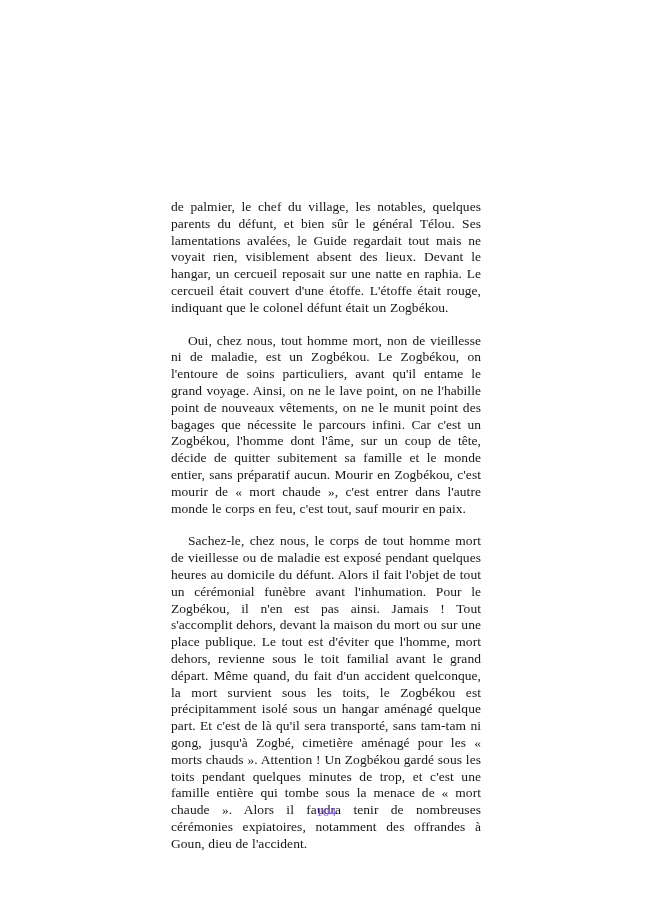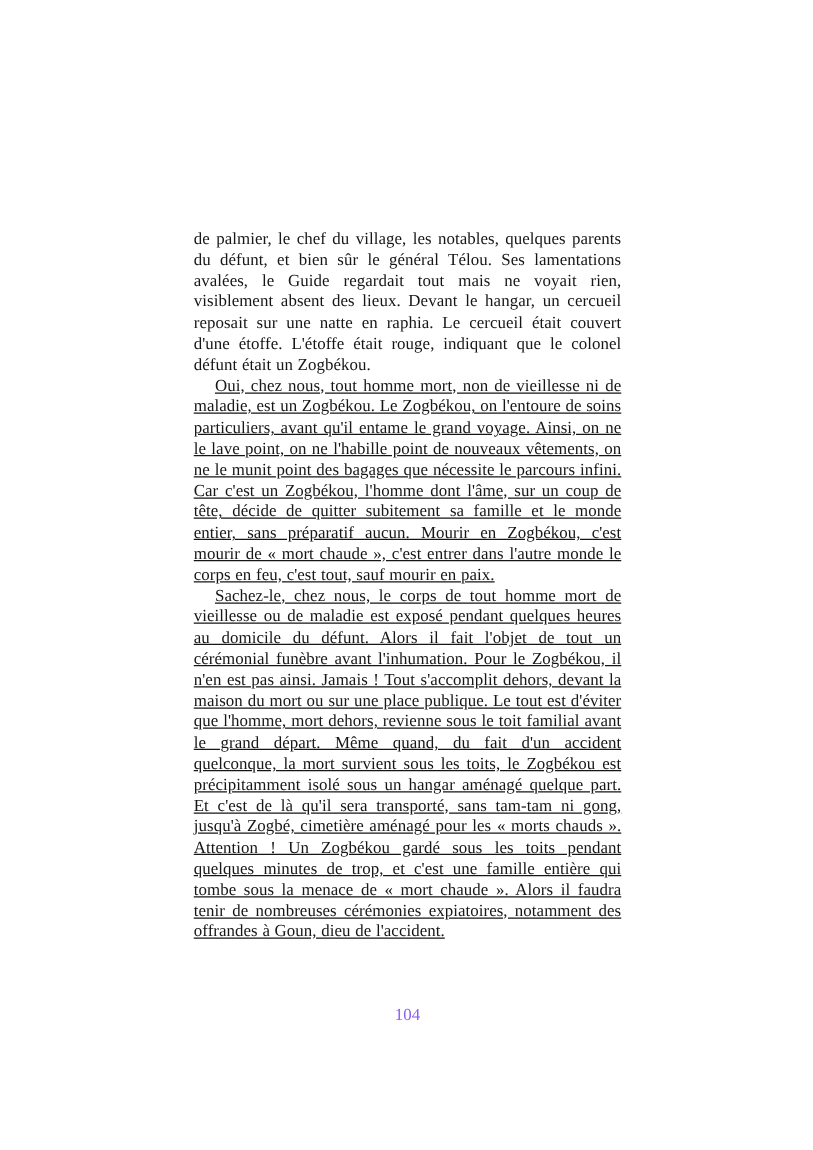--- a/index.html
+++ b/index.html
@@ -25,26 +25,25 @@
     top: 183px;
     width: 342px;
     font-size: 13.5px;
     line-height: 16.8px;
     text-align: justify;
     color: #161616;
     letter-spacing: 0.05px;
     word-spacing: 0.3px;
   }
   .text-block p {
-    margin: 0;
+    margin: 16px;
     padding: 0;
   }
   .text-block p.indent {
     text-indent: 17px;
-    text-decoration: underline;
   }
   .page-number {
     position: absolute;
     left: 155px;
     width: 342px;
     top: 804px;
     text-align: center;
     font-size: 13.5px;
     color: #8b5cf6;
   }

